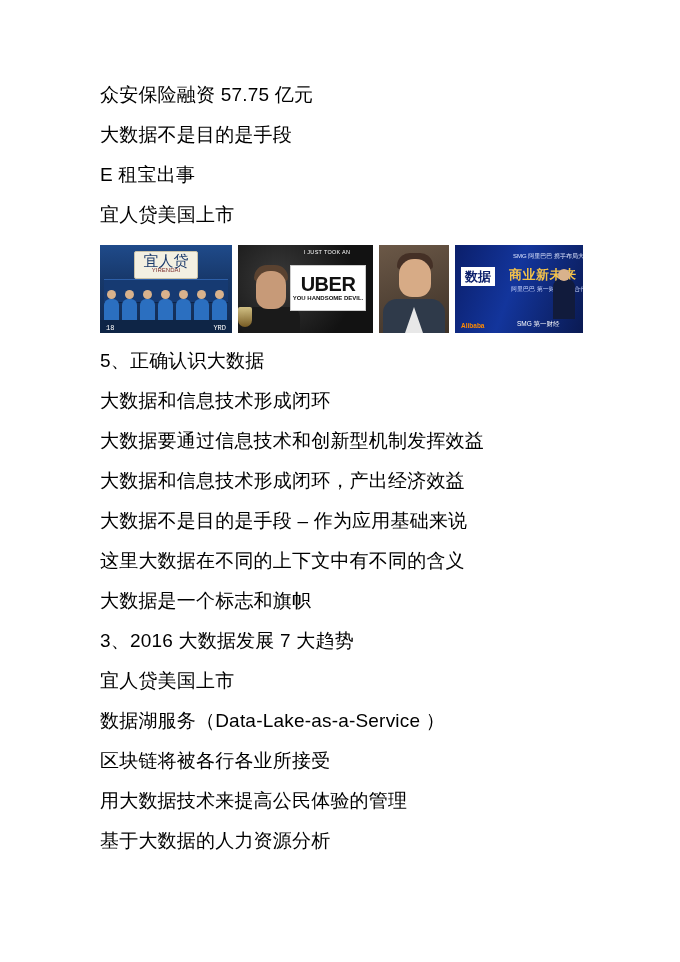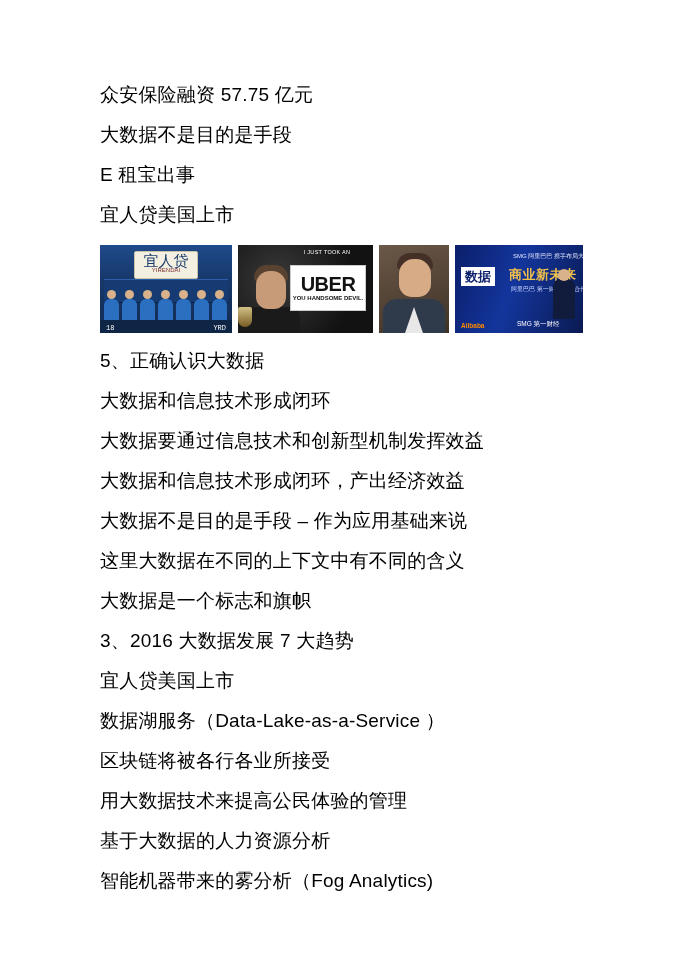--- a/index.html
+++ b/index.html
@@ -274,15 +274,14 @@
   <p class="line">大数据不是目的是手段 – 作为应用基础来说</p>
   <p class="line">这里大数据在不同的上下文中有不同的含义</p>
   <p class="line">大数据是一个标志和旗帜</p>
 
   <p class="line bold">3、2016 大数据发展 7 大趋势</p>
   <p class="line">宜人贷美国上市</p>
   <p class="line">数据湖服务（Data-Lake-as-a-Service ）</p>
   <p class="line">区块链将被各行各业所接受</p>
   <p class="line">用大数据技术来提高公民体验的管理</p>
   <p class="line">基于大数据的人力资源分析</p>
-  <p class="line">智能机器带来的雾分析（Fog Analytics)</p>
 
 </div>
 
 </body></html>

